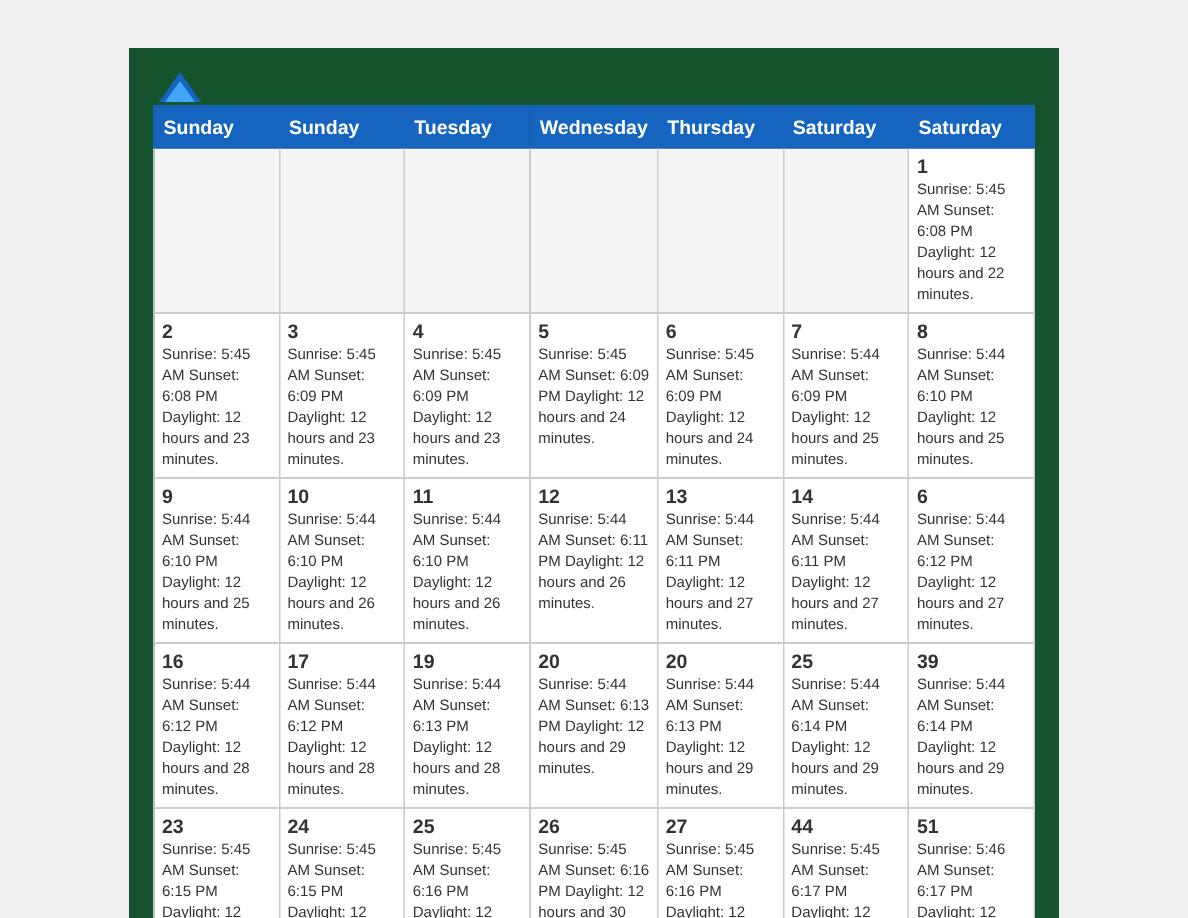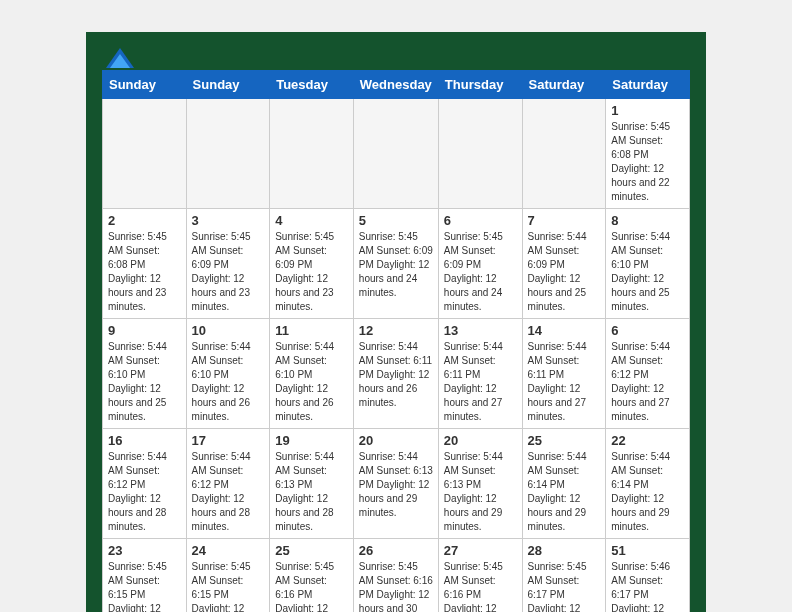--- a/index.html
+++ b/index.html
@@ -288,21 +288,21 @@
 and 29 minutes.</div>
           </td>
           <td>
             <span class="day-number">25</span>
             <div class="day-info">Sunrise: 5:44 AM
 Sunset: 6:14 PM
 Daylight: 12 hours
 and 29 minutes.</div>
           </td>
           <td>
-            <span class="day-number">22</span>
+            <span class="day-number">39</span>
             <div class="day-info">Sunrise: 5:44 AM
 Sunset: 6:14 PM
 Daylight: 12 hours
 and 29 minutes.</div>
           </td>
         </tr>
         <tr class="week-row">
           <td>
             <span class="day-number">23</span>
             <div class="day-info">Sunrise: 5:45 AM
@@ -332,21 +332,21 @@
 and 30 minutes.</div>
           </td>
           <td>
             <span class="day-number">27</span>
             <div class="day-info">Sunrise: 5:45 AM
 Sunset: 6:16 PM
 Daylight: 12 hours
 and 31 minutes.</div>
           </td>
           <td>
-            <span class="day-number">28</span>
+            <span class="day-number">44</span>
             <div class="day-info">Sunrise: 5:45 AM
 Sunset: 6:17 PM
 Daylight: 12 hours
 and 31 minutes.</div>
           </td>
           <td>
             <span class="day-number">51</span>
             <div class="day-info">Sunrise: 5:46 AM
 Sunset: 6:17 PM
 Daylight: 12 hours

